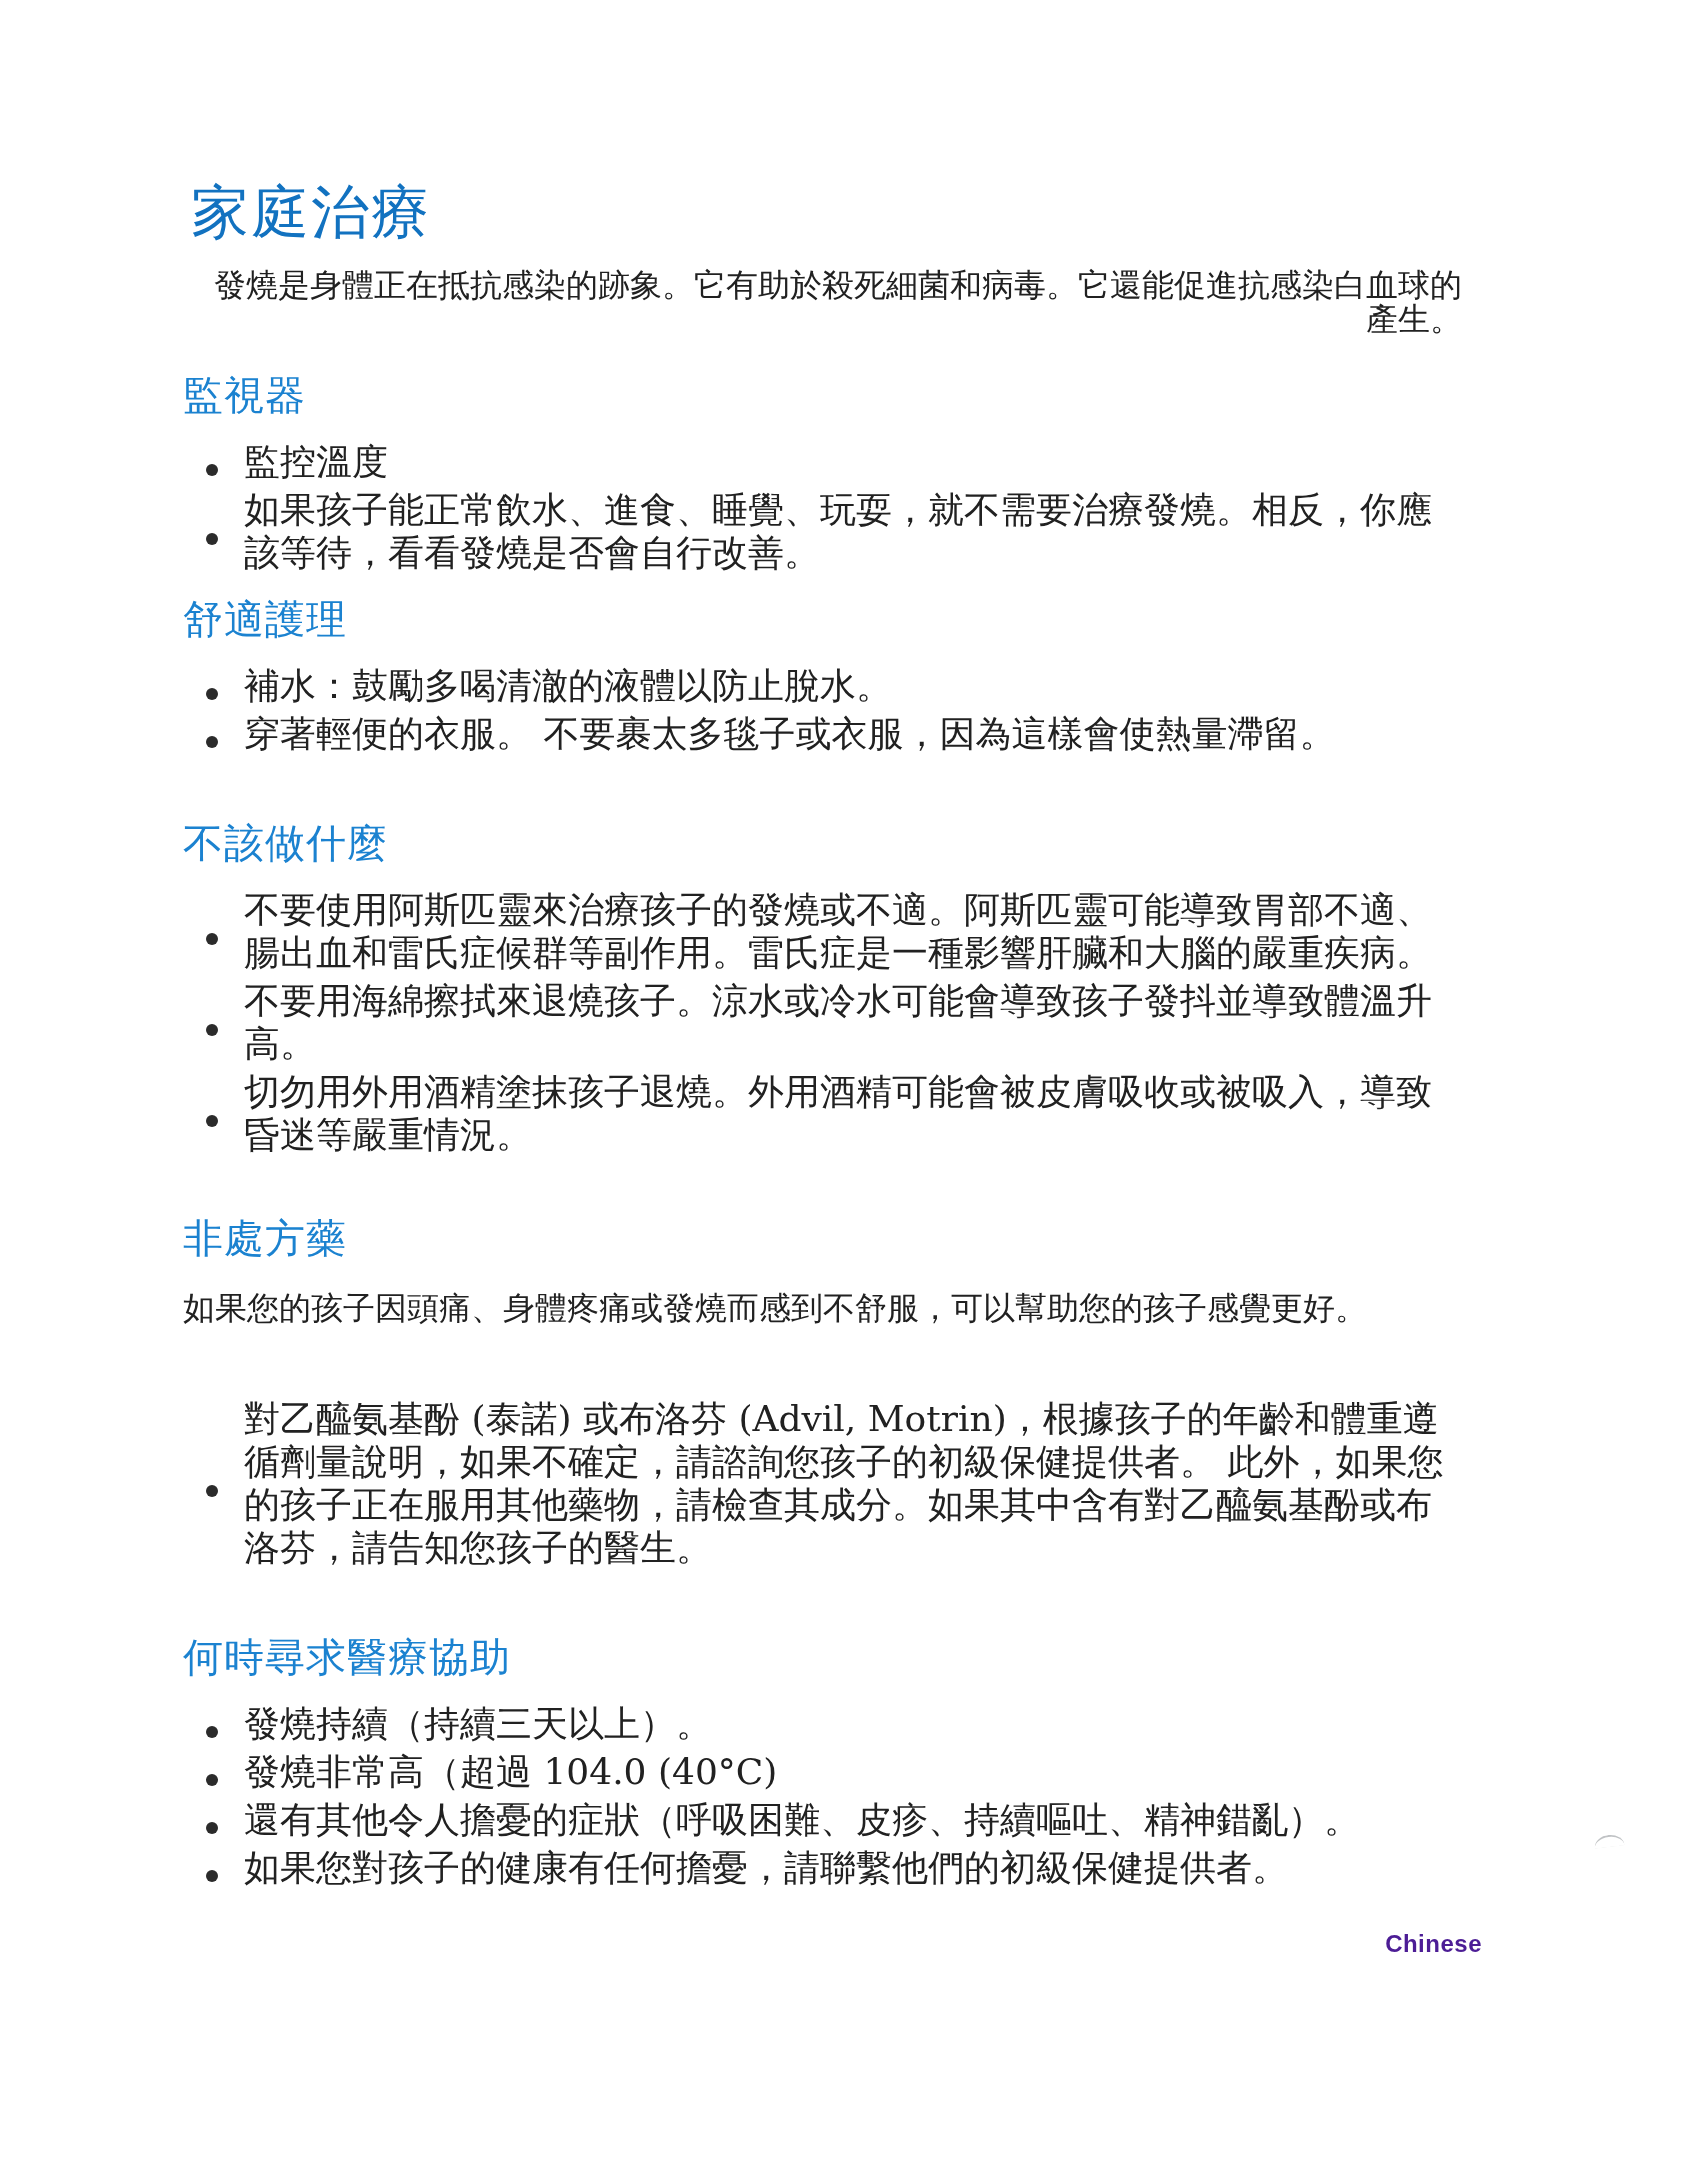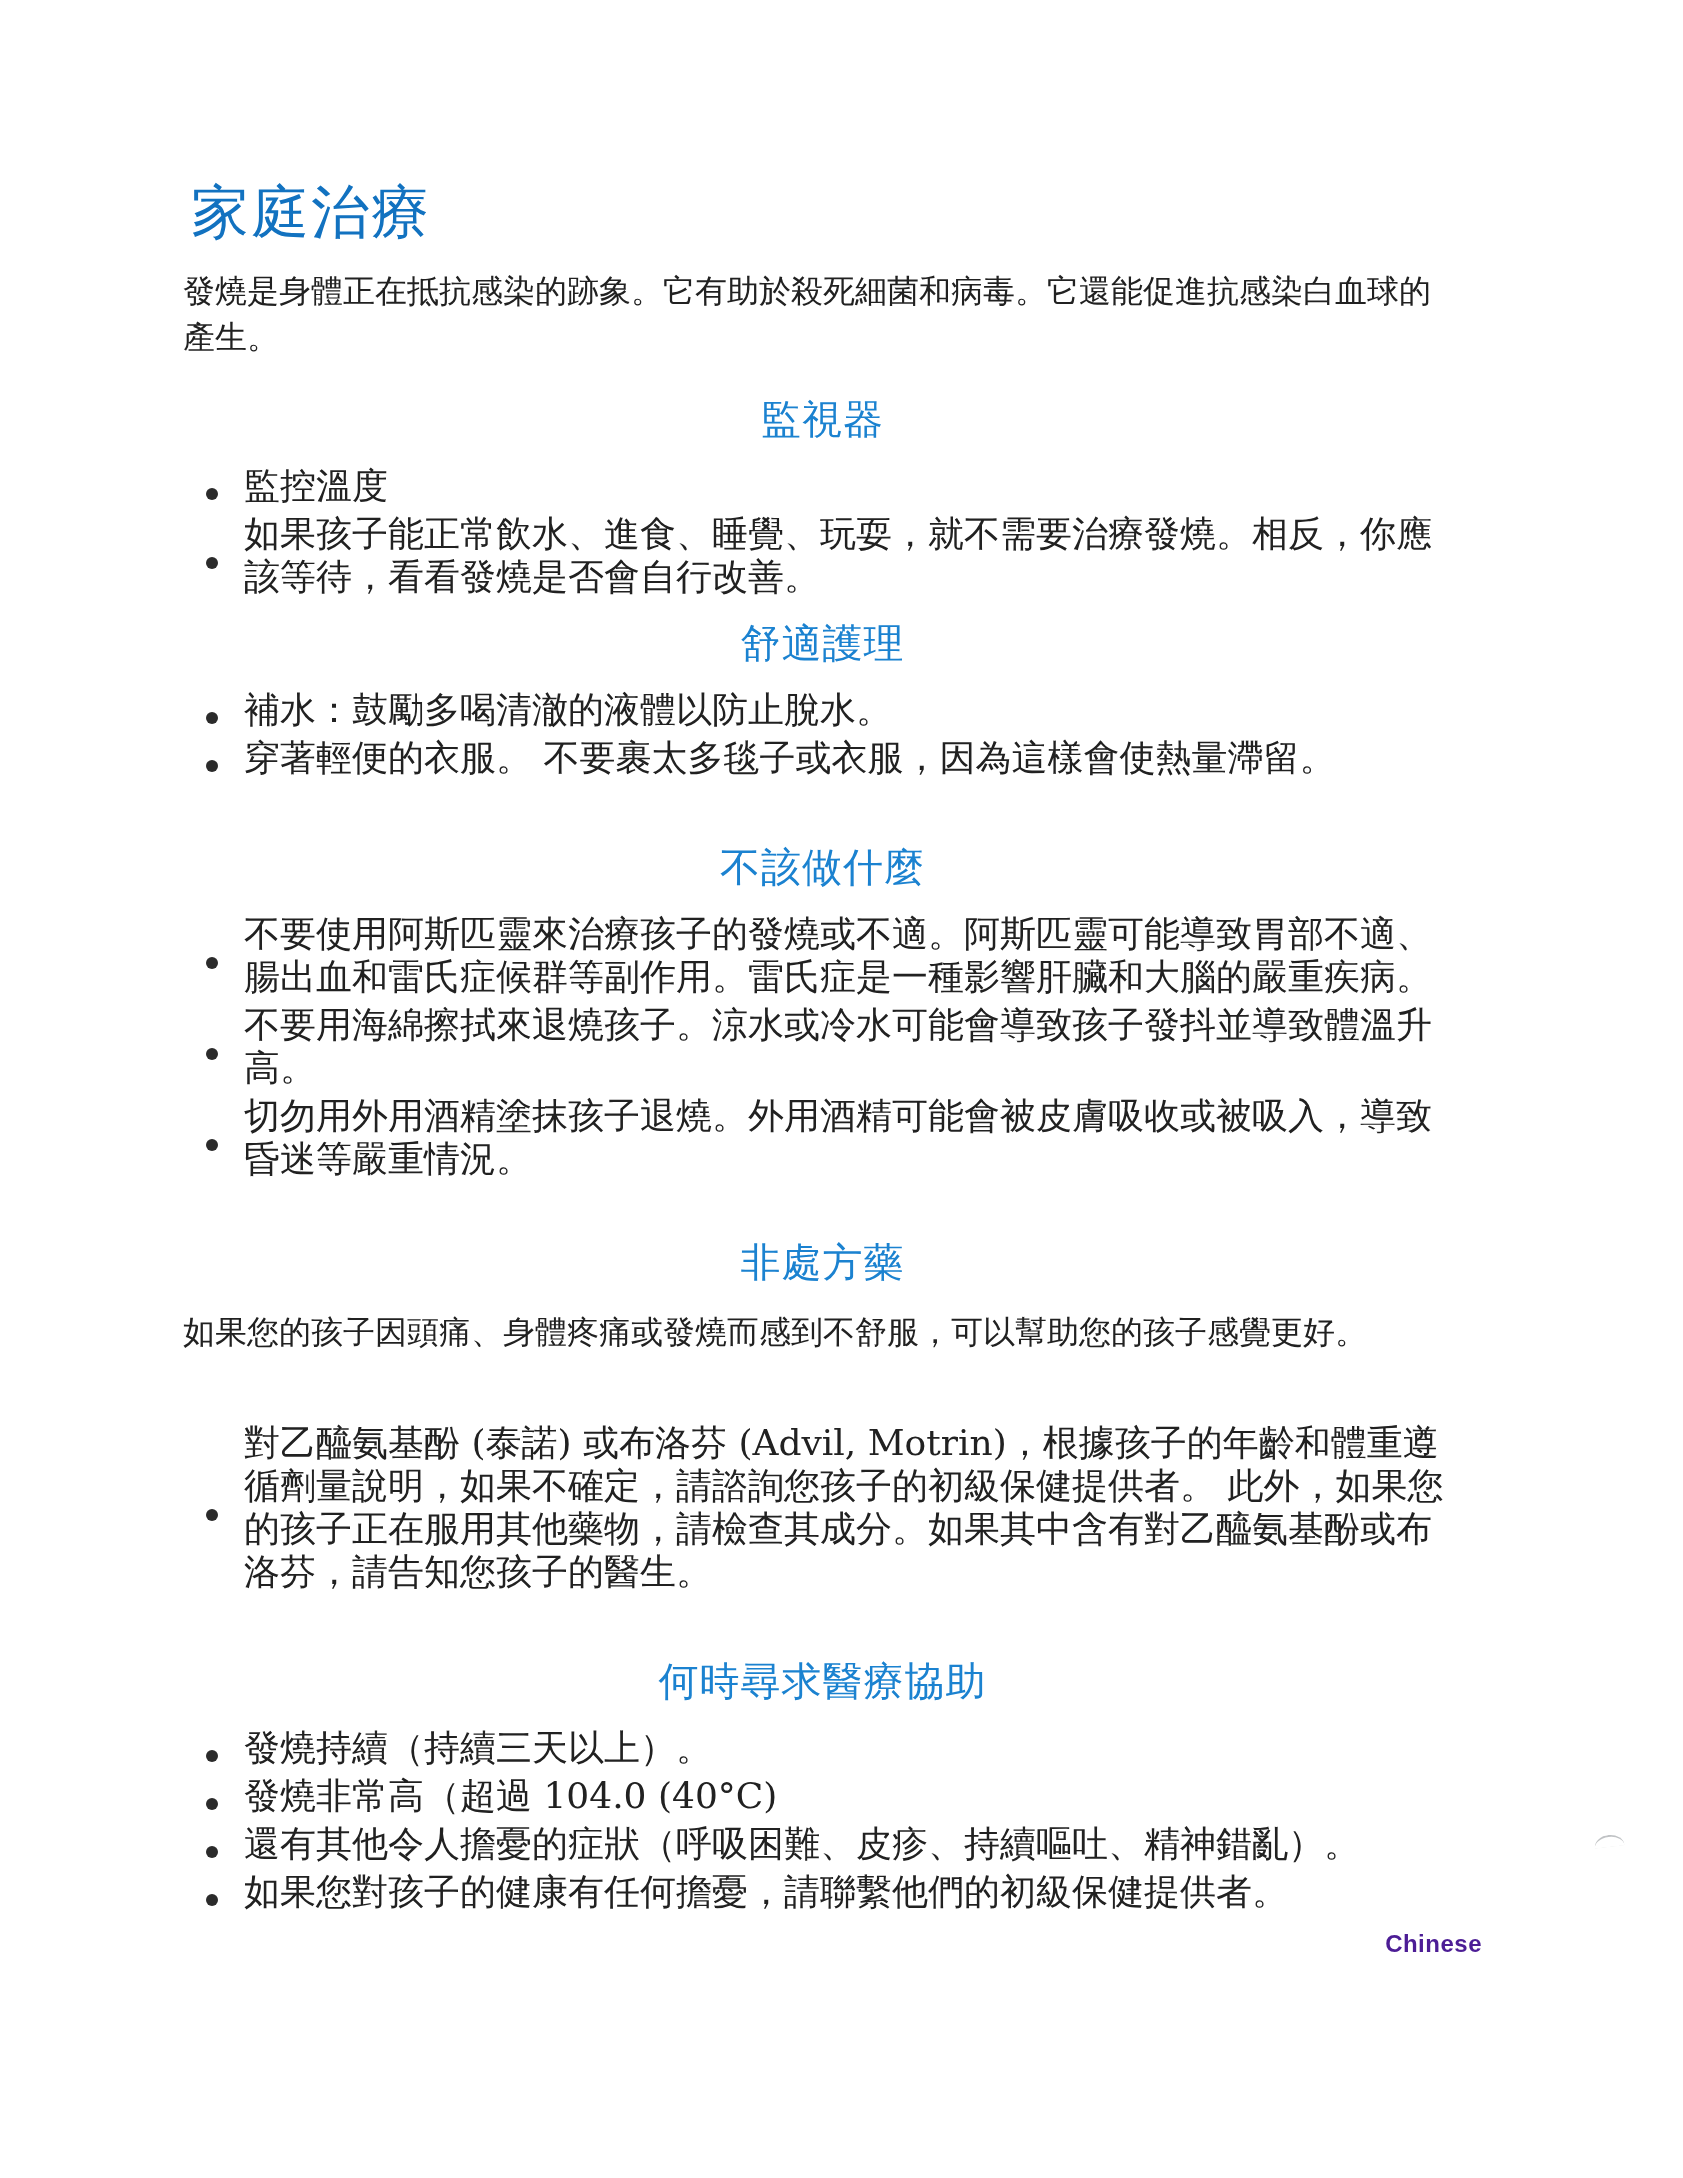--- a/index.html
+++ b/index.html
@@ -25,35 +25,35 @@
     margin:8px;
     font-size:58px;
     line-height:63px;
     font-weight:500;
     color:var(--title-color);
     letter-spacing:2px;
   }
   .doc-intro{
     margin:24px 0 0 0;
     font-size:32px;
-    line-height:46px;
+    line-height:34px;
+    text-align:right;
   }
   .sec{margin-top:22px;}
   .sec-1{margin-top:36px;}
   .sec-3{margin-top:59px;}
   .sec-4{margin-top:65px;}
   .sec-5{margin-top:65px;}
   .sec-heading{
     margin:0;
     font-size:40px;
     line-height:46px;
     font-weight:500;
     color:var(--heading-color);
     letter-spacing:1px;
-    text-align:center;
   }
   .sec-intro{
     margin:26px 0 0 0;
     font-size:32px;
     line-height:43px;
   }
   .bullets{margin-top:22px;}
   .sec-3 .bullets{margin-top:67px;}
   .bullet{
     display:flex;

